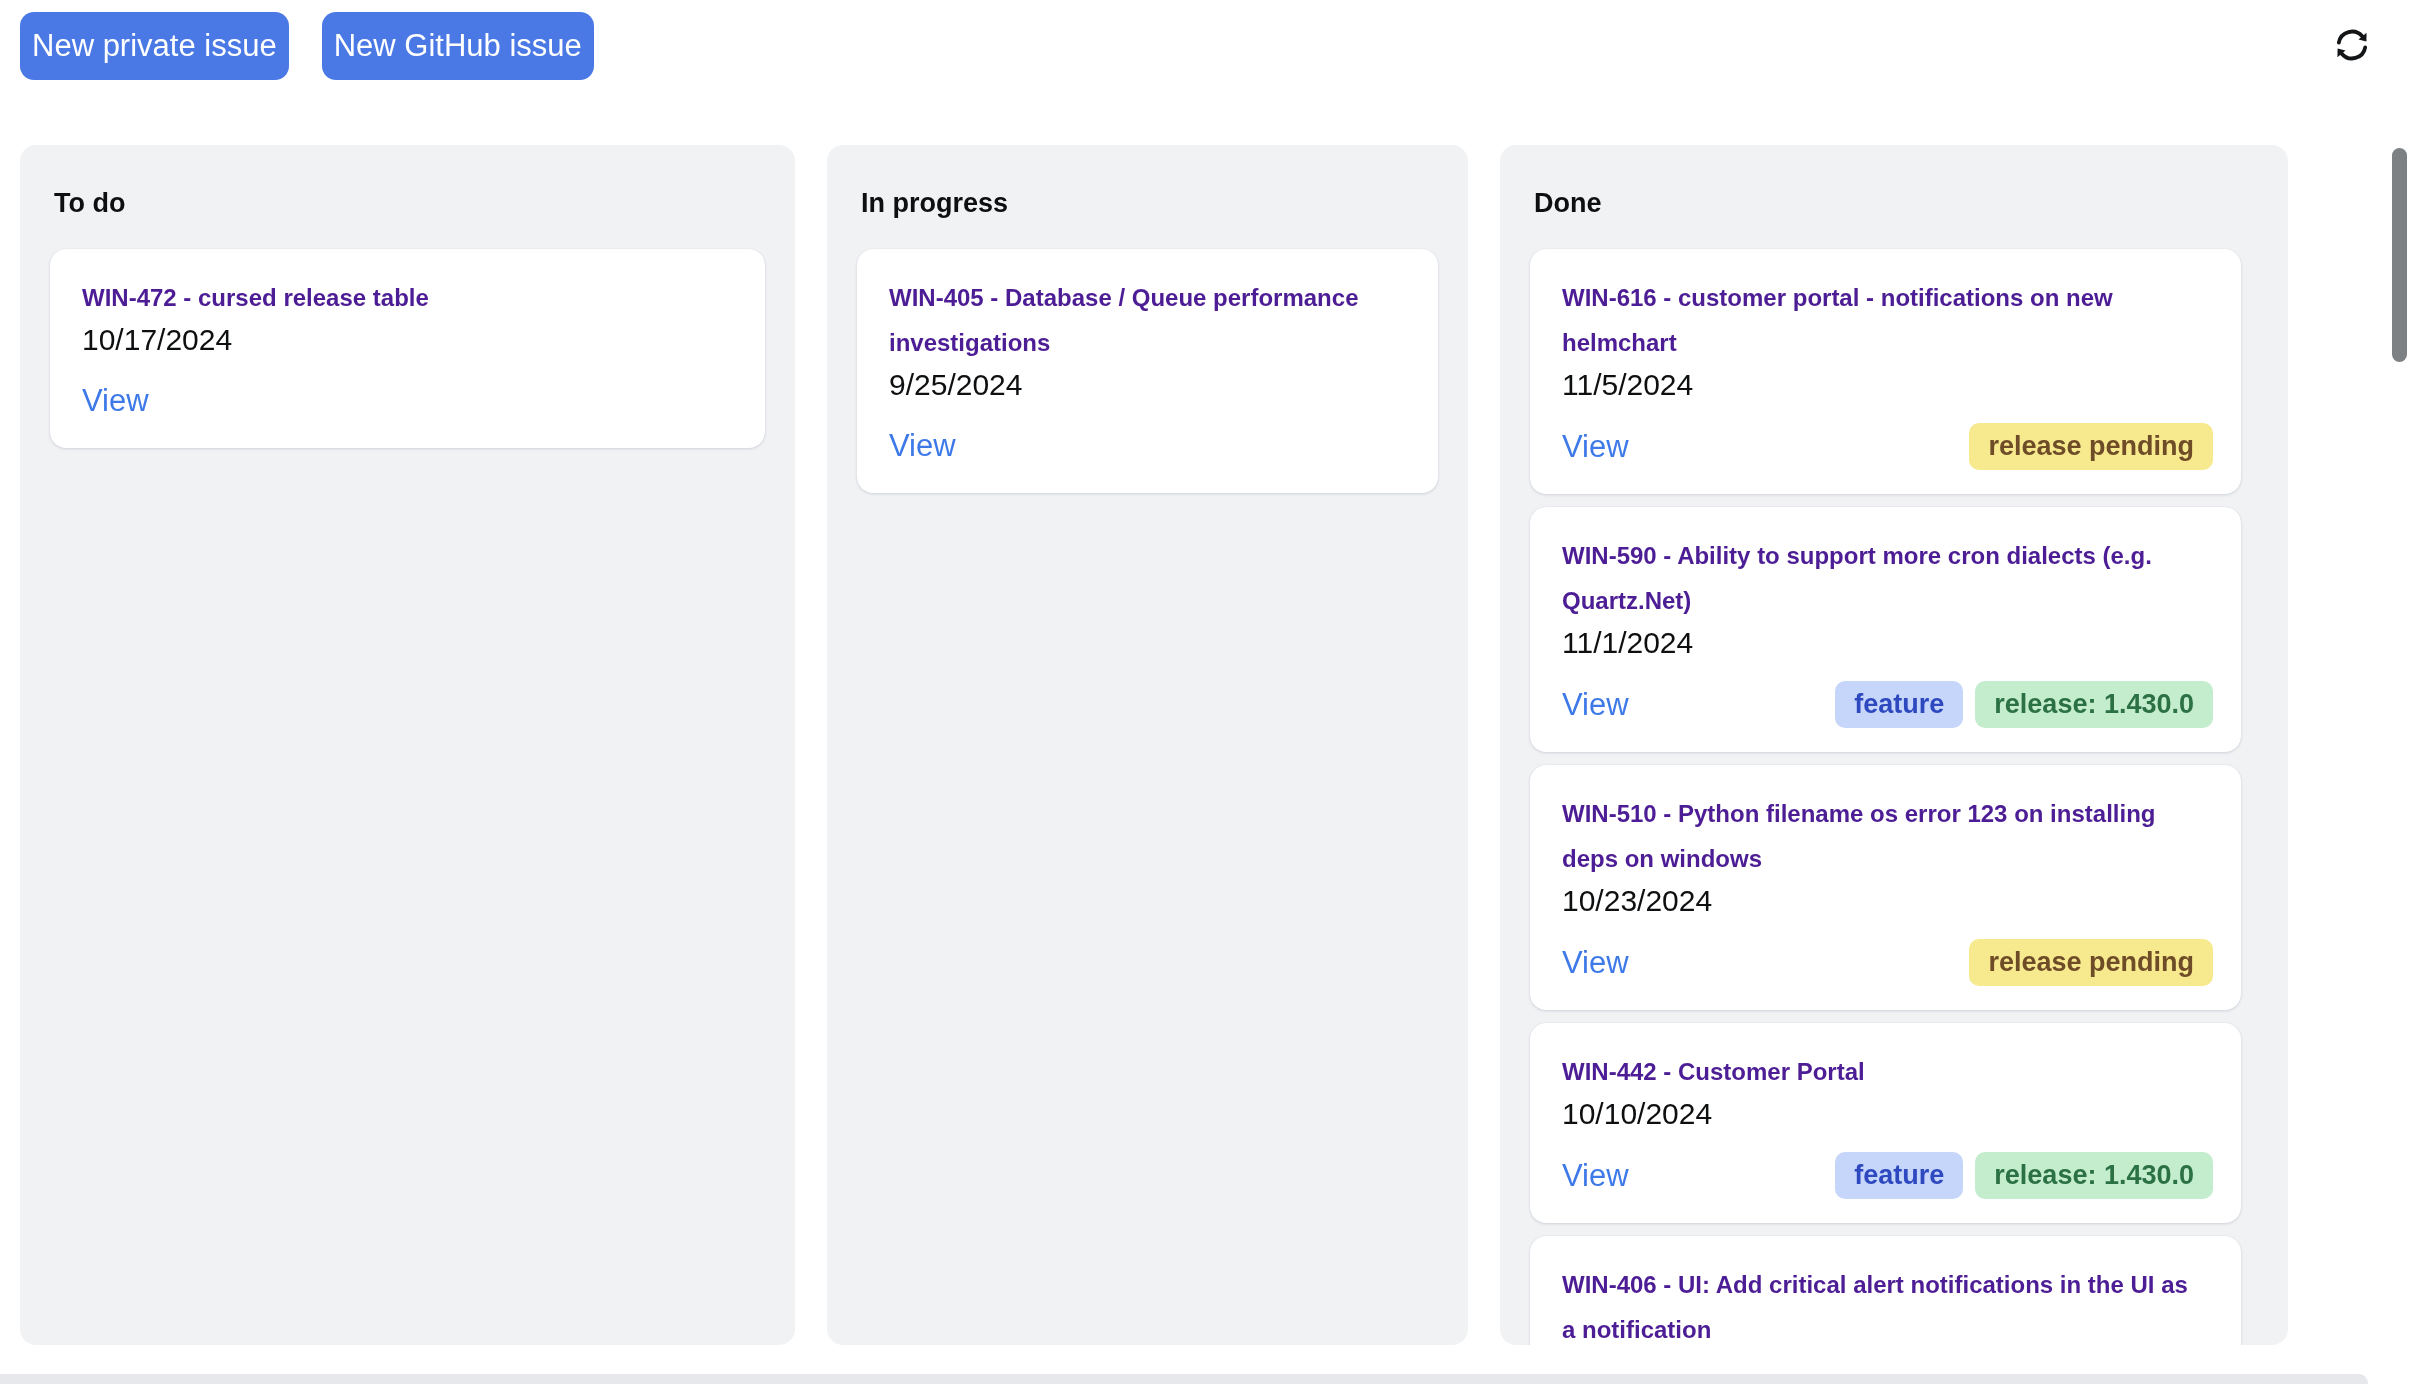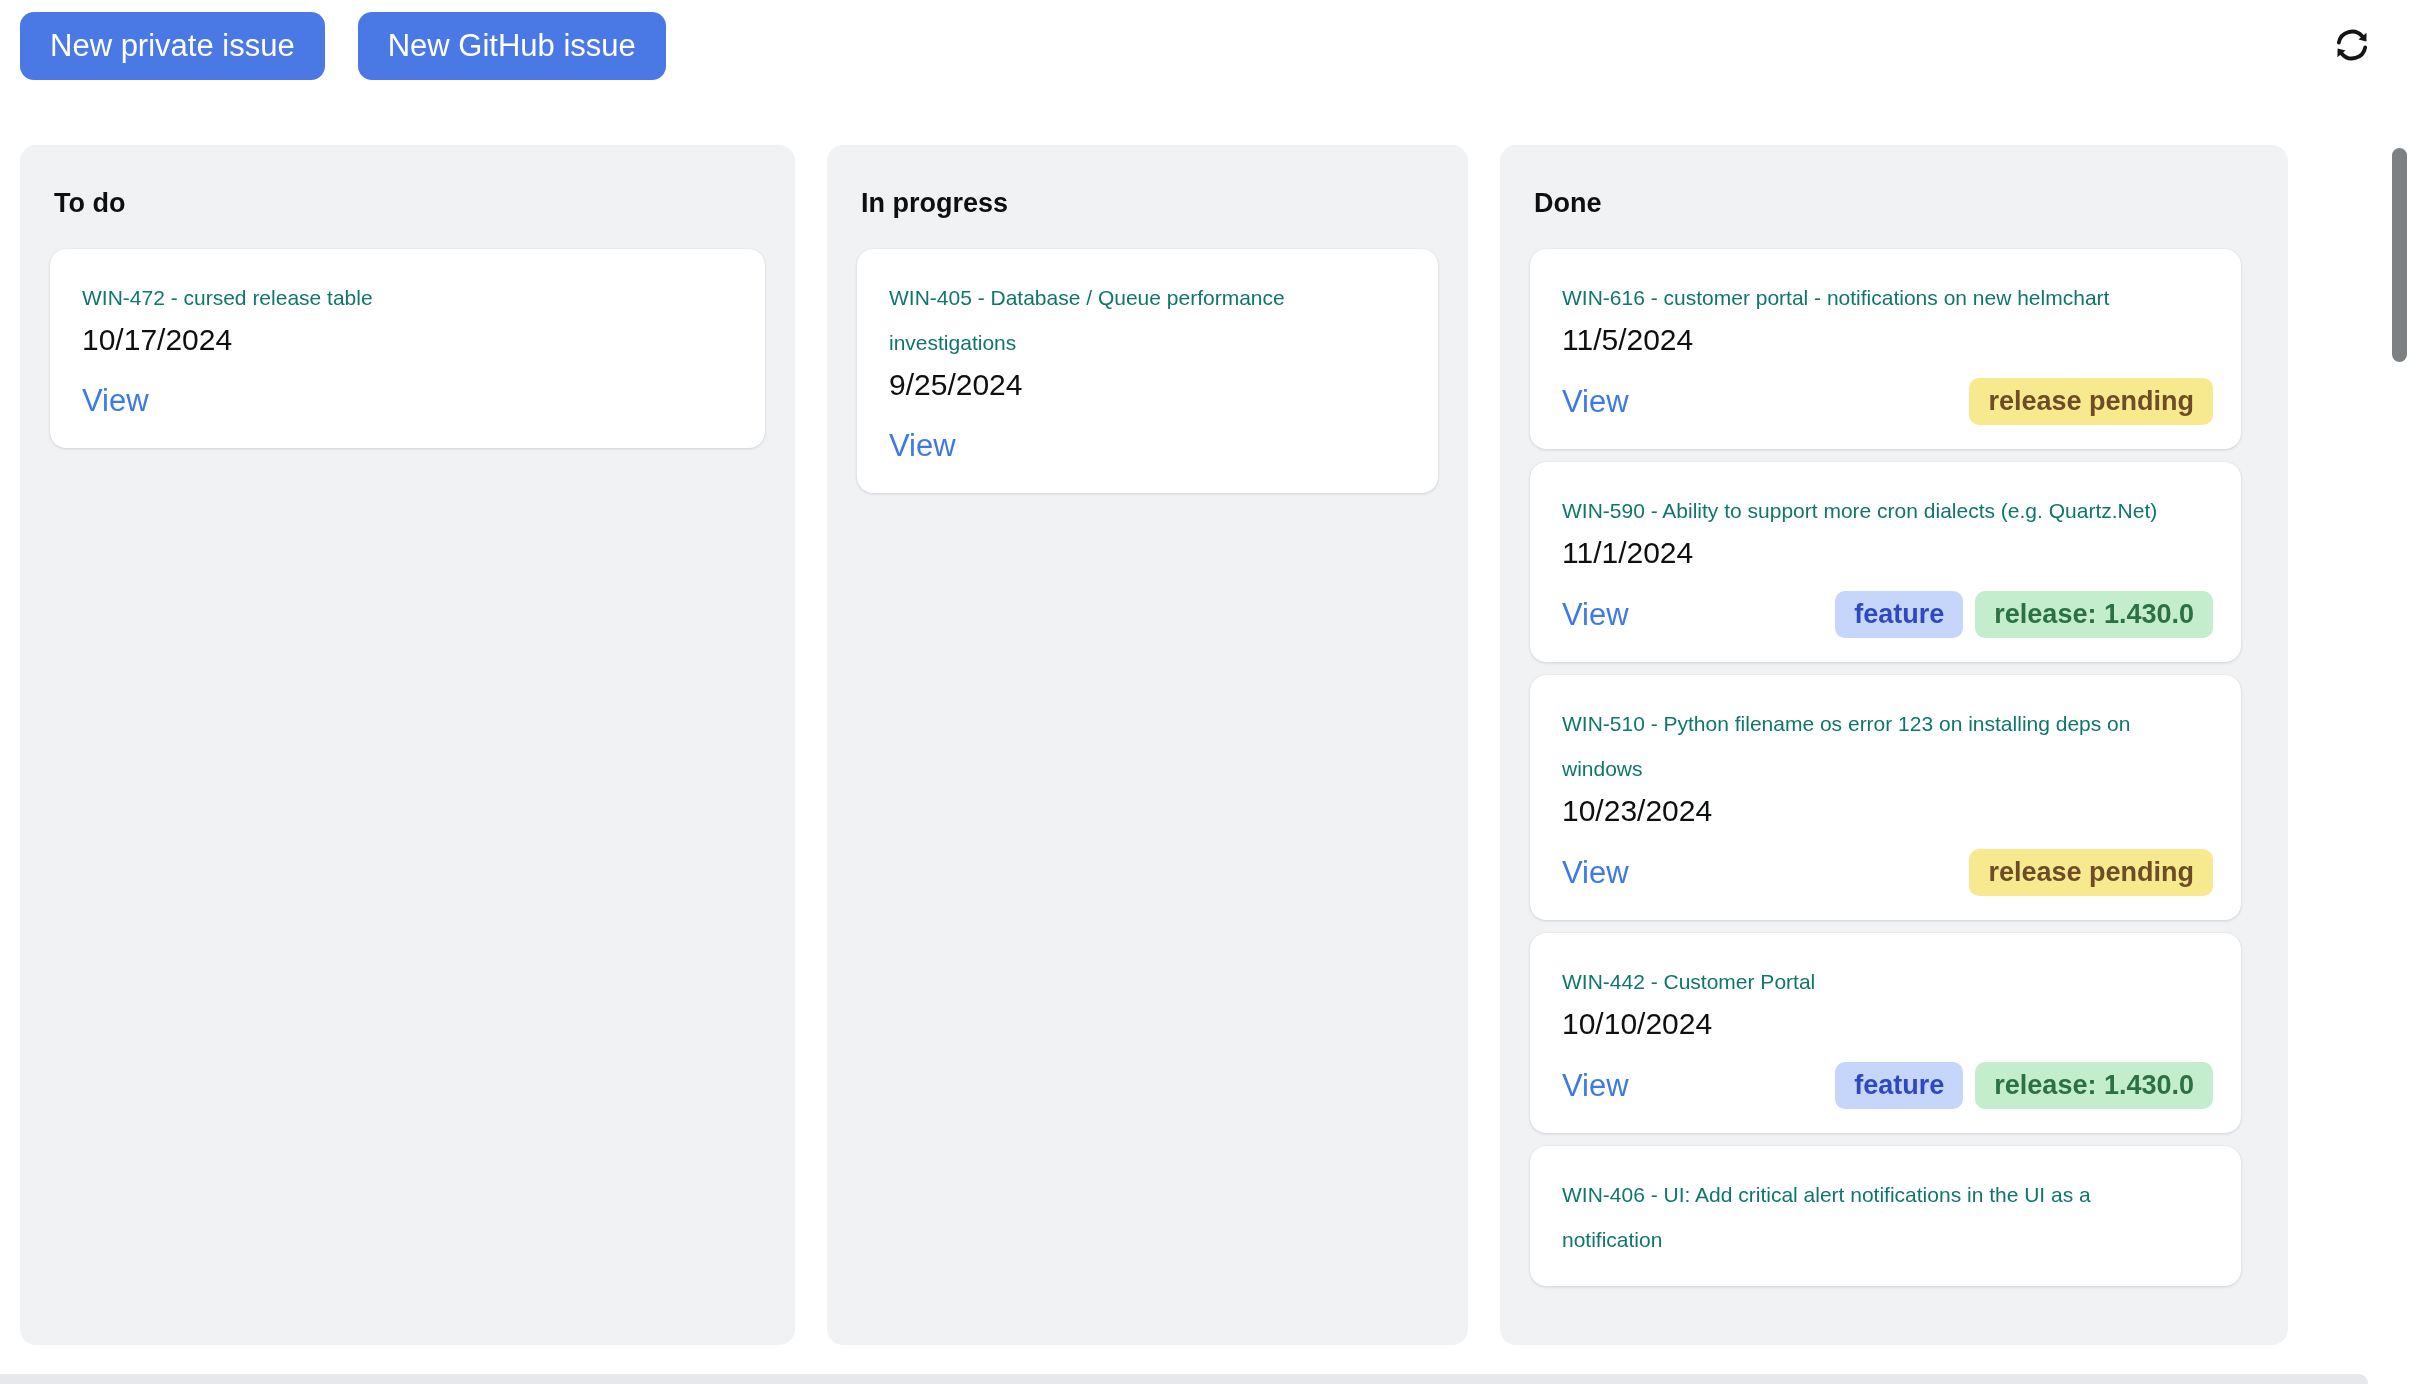--- a/index.html
+++ b/index.html
@@ -6,21 +6,21 @@
   body{
     width:2432px;height:1384px;overflow:hidden;position:relative;
     background:#ffffff;
     font-family:"Liberation Sans","DejaVu Sans",sans-serif;
     color:#0e0f11;
   }
   
   .toolbar{display:flex;gap:33px;padding:12px 0 0 20px;align-items:flex-start;}
   .btn{
     background:var(--accent,#4a79e6);color:#fff;border:none;border-radius:14px;
-    height:68px;padding:0 30px;font-size:31px;font-weight:500;
+    height:68px;padding:0 12px;font-size:31px;font-weight:500;
     font-family:inherit;cursor:pointer;white-space:nowrap;
   }
   .refresh-btn{
     position:absolute;top:22px;left:2328px;width:48px;height:48px;
     background:none;border:none;padding:0;cursor:pointer;
   }
   
   .board{position:absolute;top:145px;left:20px;display:flex;gap:32px;}
   .column{
     background:var(--col-bg,#f1f2f4);border-radius:16px;height:1200px;
@@ -31,21 +31,21 @@
   .column:nth-child(3){width:788px;padding-right:47px;}
   .column-title{
     font-size:27px;font-weight:700;line-height:44px;
     margin:36px 0 24px 4px;color:#0e0f11;
   }
   .card{
     background:#ffffff;border-radius:16px;
     box-shadow:0 1px 3px rgba(9,30,66,.14), 0 0 1px rgba(9,30,66,.10);
     padding:26px 28px 24px 32px;margin-bottom:13px;
   }
-  .card-title{font-weight:400;font-size:21px;line-height:45px;max-width:630px;color:#0f766e;}
+  .card-title{font-weight:700;font-size:24px;line-height:45px;max-width:630px;color:#4c1d95;}
   .card-date{font-size:30px;line-height:40px;color:#0e0f11;}
   .card-footer{display:flex;justify-content:space-between;align-items:flex-end;margin-top:18px;min-height:46px;}
   .view-link{color:var(--link,#3e79e8);font-size:31px;line-height:46px;text-decoration:none;cursor:pointer;}
   .badge-group{display:flex;gap:12px;margin-left:auto;}
   .badge{
     font-size:27px;font-weight:700;line-height:33px;
     padding:7px 19px;border-radius:10px;white-space:nowrap;
   }
   
   .vthumb{

